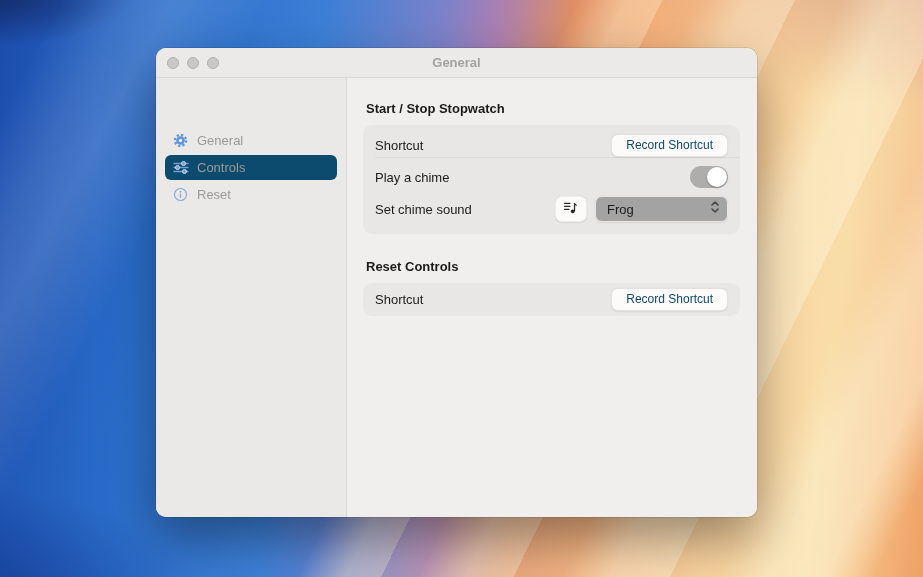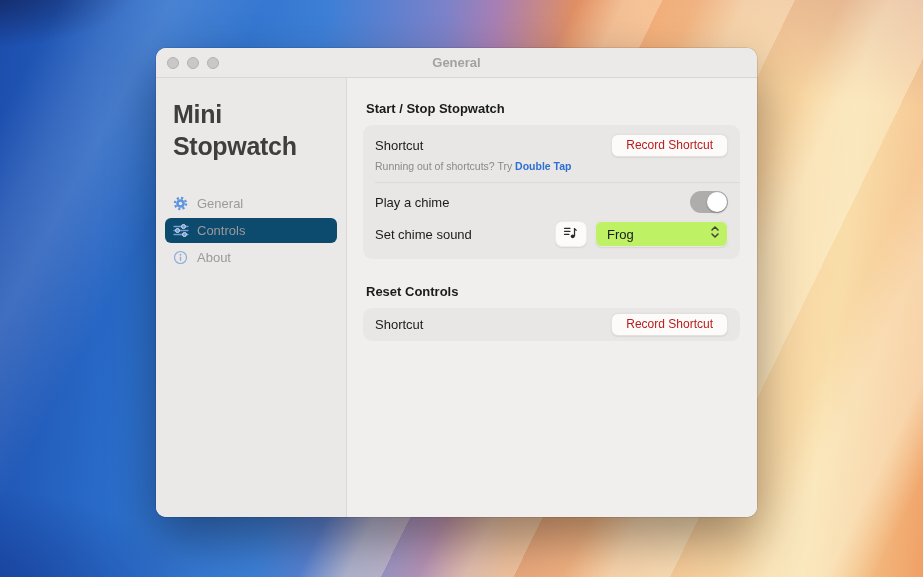--- a/index.html
+++ b/index.html
@@ -102,21 +102,21 @@
   }
   .card-row {
     display: flex; align-items: center; justify-content: space-between;
     padding: 0 12px;
   }
   .row-label { font-size: 13px; color: #1b1b1b; }
 
   .shortcut-row { padding-top: 9px; }
   .record-btn {
     font-family: "Liberation Sans", sans-serif;
-    font-size: 12px; color: #b91c1c;
+    font-size: 12px; color: #0c4a6e;
     background: #fcfbfa; border: 1px solid #e2e1df; border-radius: 7px;
     padding: 3px 14px 4px;
     box-shadow: 0 0.5px 1.5px rgba(0,0,0,.07);
   }
   .hint-row {
     padding: 3px 12px 10px;
     font-size: 10.5px; color: #8a8987;
   }
   .hint-link { color: #2e6fd3; font-weight: 600; cursor: pointer; }
   .card-divider { height: 1px; background: #dcdbd9; margin: 0 0 0 12px; }
@@ -135,21 +135,21 @@
   .sound-row { padding-bottom: 12px; }
   .sound-controls { display: flex; align-items: center; gap: 8px; }
   .preview-btn {
     width: 32px; height: 26px;
     background: #fcfbfa; border: 1px solid #edecea; border-radius: 7px;
     display: flex; align-items: center; justify-content: center;
     box-shadow: 0 0.5px 1.5px rgba(0,0,0,.08);
   }
   .select {
     width: 133px; height: 26px;
-    background: #bef264; border: 1px solid #e7e6e4; border-radius: 7px;
+    background: #a3a3a3; border: 1px solid #e7e6e4; border-radius: 7px;
     display: flex; align-items: center; justify-content: space-between;
     padding: 0 7px 0 11px;
     box-shadow: 0 0.5px 1.5px rgba(0,0,0,.08);
     cursor: default;
   }
   .select-value { font-size: 13px; color: #1b1b1b; }
 
   .section-2 { margin-top: 25px; }
   .single-row { padding-top: 5px; padding-bottom: 5px; }
 </style>
@@ -164,21 +164,20 @@
       <div class="traffic-lights">
         <div class="traffic-light"></div>
         <div class="traffic-light"></div>
         <div class="traffic-light"></div>
       </div>
     </div>
 
     <div class="window-body">
 
       <div class="sidebar">
-        <div class="app-title">Mini Stopwatch</div>
 
         <div class="nav">
           <div class="nav-item">
             <span class="nav-icon">
               <svg width="15" height="15" viewBox="0 0 15 15">
                 <circle cx="7.5" cy="7.5" r="5.5" fill="none" stroke="#5d95df" stroke-width="2.4" stroke-dasharray="2.15 2.15"></circle>
                 <circle cx="7.5" cy="7.5" r="4.3" fill="#5d95df"></circle>
                 <circle cx="7.5" cy="7.5" r="1.7" fill="#ebe9e7"></circle>
               </svg>
             </span>
@@ -202,35 +201,32 @@
           </div>
 
           <div class="nav-item">
             <span class="nav-icon">
               <svg width="15" height="15" viewBox="0 0 15 15">
                 <circle cx="7.5" cy="7.5" r="6" fill="none" stroke="#8cabd8" stroke-width="1.2"></circle>
                 <circle cx="7.5" cy="4.7" r="0.95" fill="#8cabd8"></circle>
                 <rect x="6.8" y="6.4" width="1.4" height="4.6" rx="0.7" fill="#8cabd8"></rect>
               </svg>
             </span>
-            <span class="nav-label">About</span>
+            <span class="nav-label">Reset</span>
           </div>
         </div>
       </div>
 
       <div class="content">
 
         <div class="section-heading">Start / Stop Stopwatch</div>
         <div class="card">
           <div class="card-row shortcut-row">
             <span class="row-label">Shortcut</span>
             <button class="record-btn">Record Shortcut</button>
-          </div>
-          <div class="hint-row">
-            <span>Running out of shortcuts? Try </span><span class="hint-link">Double Tap</span>
           </div>
           <div class="card-divider"></div>
 
           <div class="card-row chime-row">
             <span class="row-label">Play a chime</span>
             <div class="toggle">
               <div class="toggle-knob"></div>
             </div>
           </div>
 

